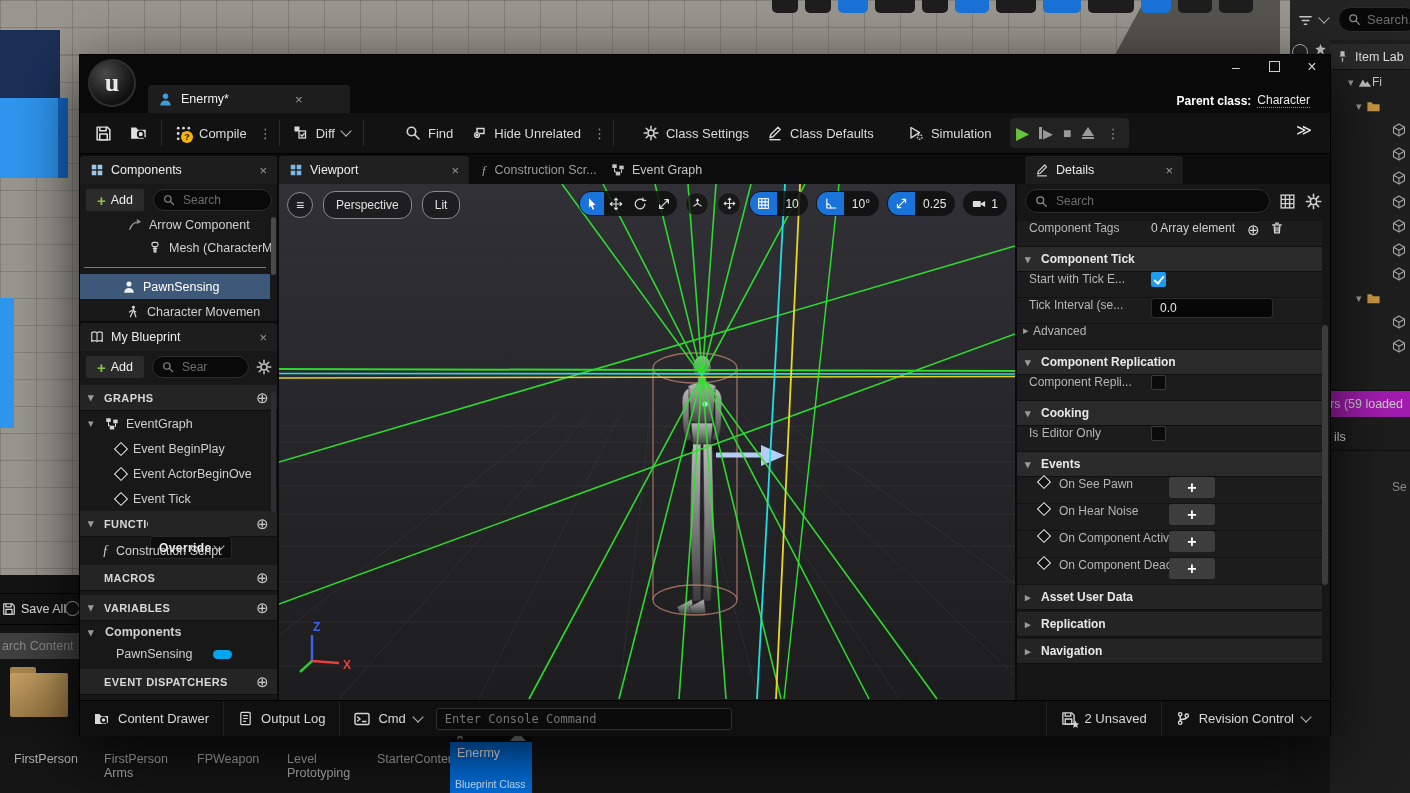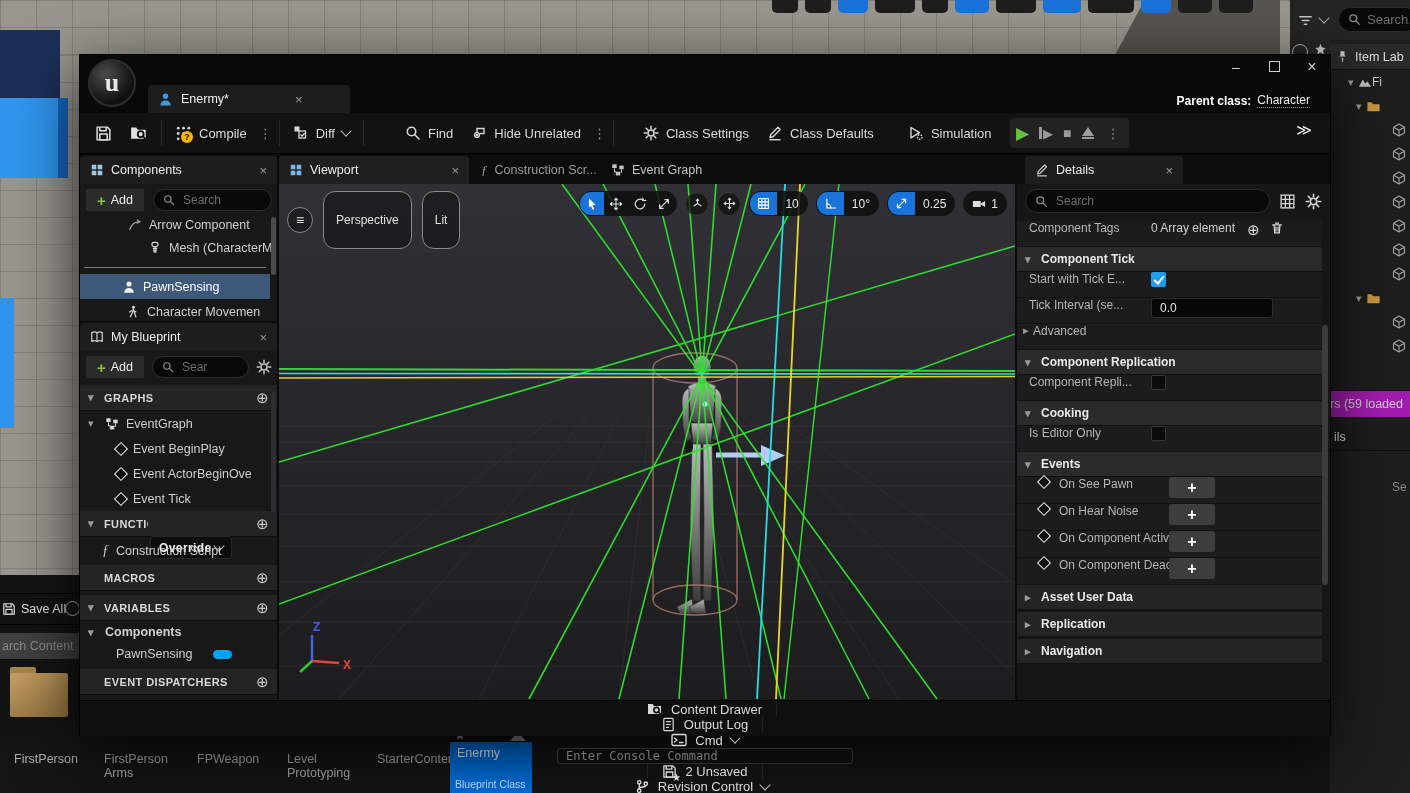--- a/index.html
+++ b/index.html
@@ -61,21 +61,21 @@
   .cb.on{background:#1f9cf0;}
   .cb.on::after{content:"";position:absolute;left:4.5px;top:1.5px;width:4px;height:8px;
                 border-right:2px solid #fff;border-bottom:2px solid #fff;transform:rotate(40deg);}
   .cb.off{background:#0b0b0b;border:1px solid #3a3a3a;}
   .plusbtn{width:46px;height:21px;background:#3d3d3d;border-radius:3px;color:#fff;display:flex;align-items:center;
            justify-content:center;font-size:16px;font-weight:bold;line-height:1;}
   .txtin{background:#070707;border:1px solid #2e2e2e;border-radius:3px;height:20px;color:#e8e8e8;font-size:12px;
          padding:0 8px;font-family:"Liberation Sans",sans-serif;box-sizing:border-box;}
   
   .vpill{display:flex;align-items:center;justify-content:center;height:24px;border:1px solid #8a8a8a;
-         border-radius:12px;background:rgba(16,16,16,.55);color:#e0e0e0;font-size:12px;padding:16px 12px;}
+         border-radius:12px;background:rgba(16,16,16,.55);color:#e0e0e0;font-size:12px;padding:1px 12px;}
   .snapgrp{display:flex;align-items:stretch;height:23px;border-radius:12px;overflow:hidden;border:1px solid #151515;
            background:rgba(14,14,14,.85);color:#e8e8e8;font-size:12px;}
   .snapico{display:flex;align-items:center;justify-content:center;width:27px;background:#1a73d9;}
   .snapval{display:flex;align-items:center;padding:2px 8px;}
   .toolseg{display:flex;align-items:center;justify-content:center;width:24px;height:23px;color:#ddd;}
   
   .bbseg{display:flex;align-items:center;gap:8px;height:100%;padding:0 14px;border-right:1px solid #222;
          font-size:13px;color:#d8d8d8;}
   .mono{font-family:"DejaVu Sans Mono",monospace;}
   .bglabel{position:absolute;font-size:12.5px;color:#b2b2b2;}
@@ -971,21 +971,21 @@
       </div>
       <div style="height:2px;"></div>
       <div class="dhdr" style="background:#242424;">
         <span class="caret">▸</span>
         <span>Navigation</span>
       </div>
     </div>
     <div class="abs" style="right:2px;top:170px;width:6px;height:260px;background:#3c3c3c;border-radius:3px;"></div>
   </div>
 
-  <div class="abs f" style="left:0;top:645px;width:100%;height:35px;background:#101010;border-top:1px solid #000;flex-direction:column;">
+  <div class="abs f" style="left:0;top:645px;width:100%;height:35px;background:#101010;border-top:1px solid #000;">
     <div class="bbseg">
       <svg class="i" width="16" height="16" color="#d8d8d8">
           <use href="#g-foldermag"></use>
         </svg>
       <span>Content Drawer</span>
     </div>
     <div class="bbseg">
       <svg class="i" width="15" height="15" color="#d8d8d8">
           <use href="#g-logdoc"></use>
         </svg>

